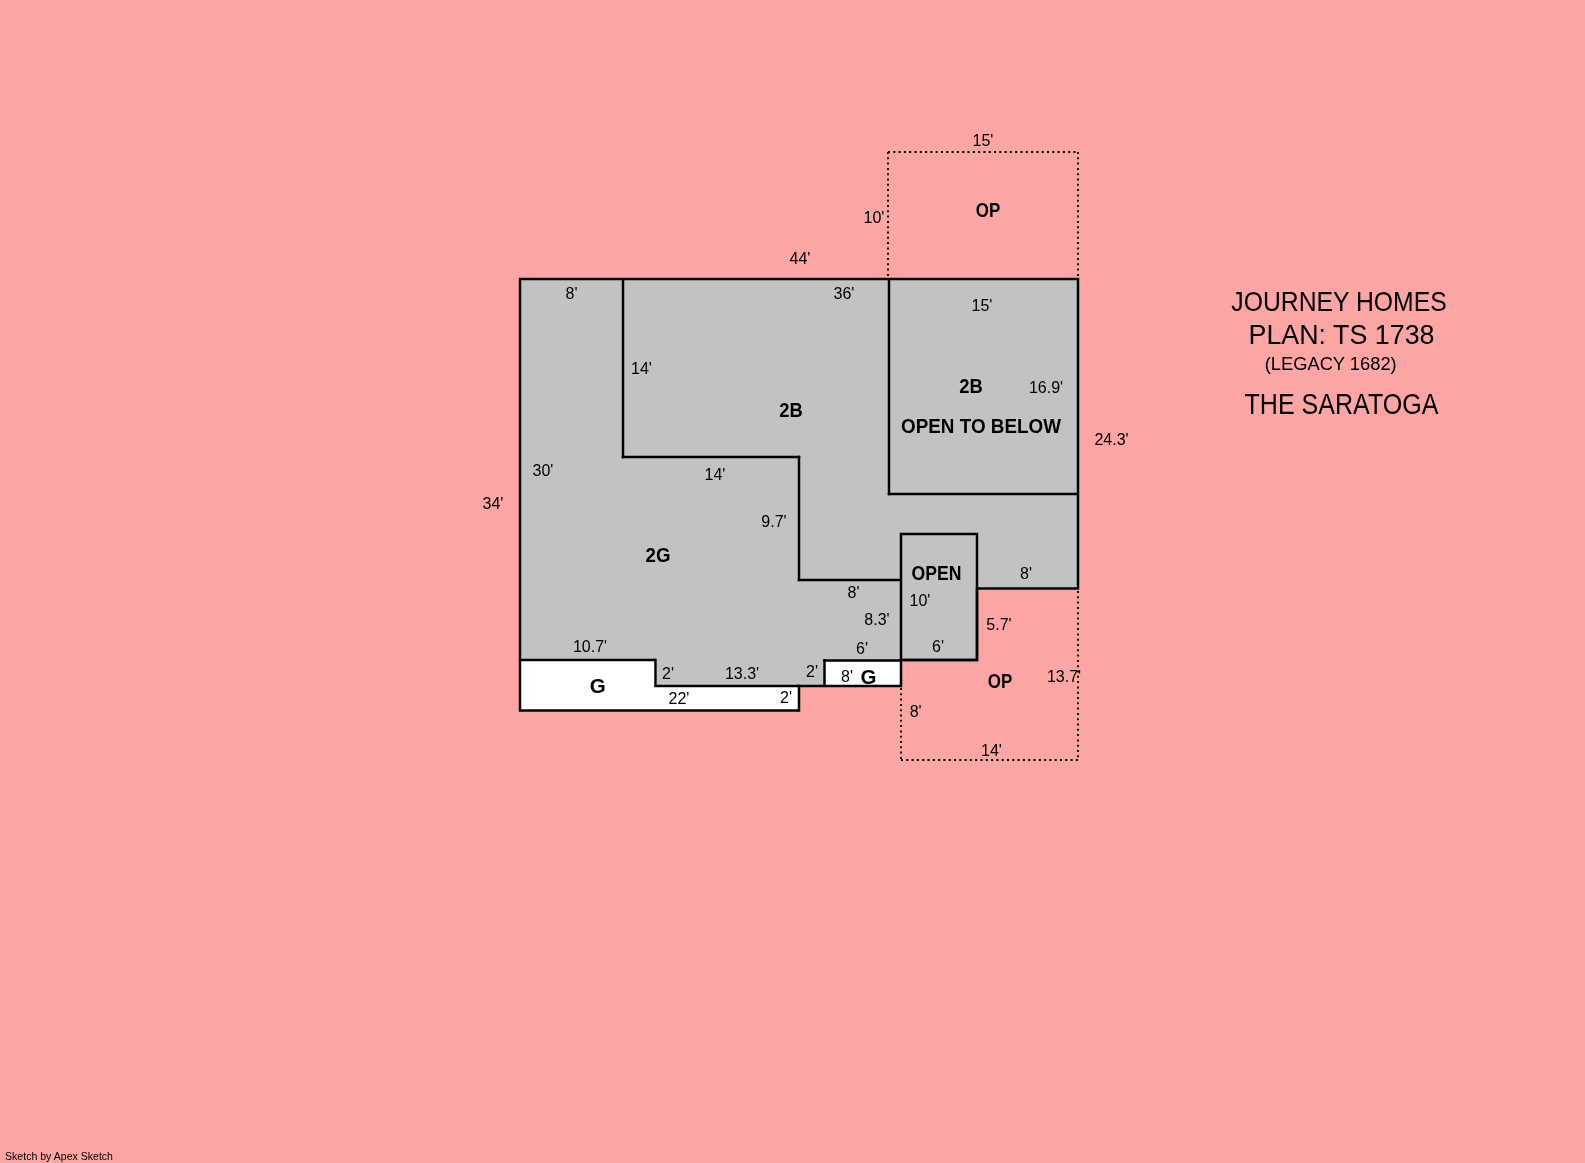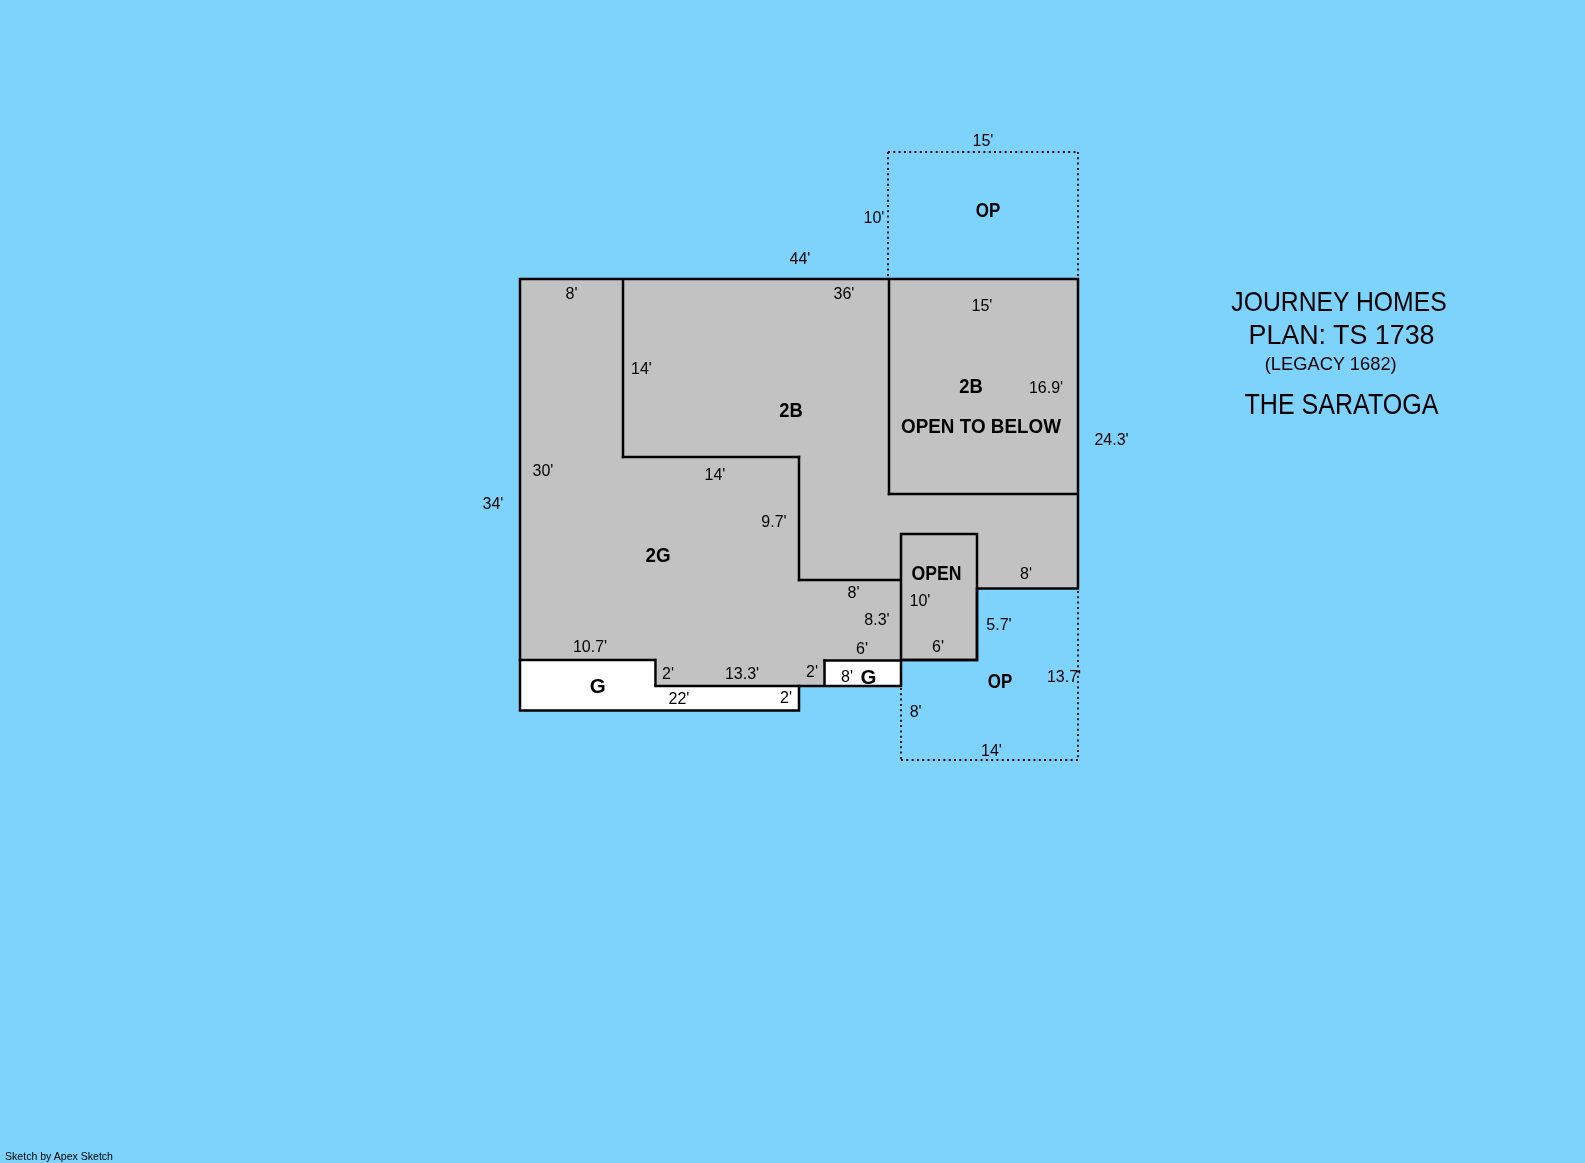--- a/index.html
+++ b/index.html
@@ -1,16 +1,16 @@
 <!DOCTYPE html>
 <html><head>
 <meta charset="utf-8">
 <style>
   html,body{margin:0;padding:0;background:#ffffff;}
-  #page{position:relative;width:1585px;height:1163px;background:#7dd3fc;overflow:hidden;
+  #page{position:relative;width:1585px;height:1163px;background:#fca5a5;overflow:hidden;
         font-family:"Liberation Sans", sans-serif;}
   svg text{font-family:"Liberation Sans", sans-serif;fill:#000000;}
   .dim{font-size:16px;}
   .dimsm{font-size:16px;}
   .room{font-size:20.5px;font-weight:bold;}
 </style>
 </head>
 <body>
 <div id="page">
 <svg width="1585" height="1163" viewBox="0 0 1585 1163">

